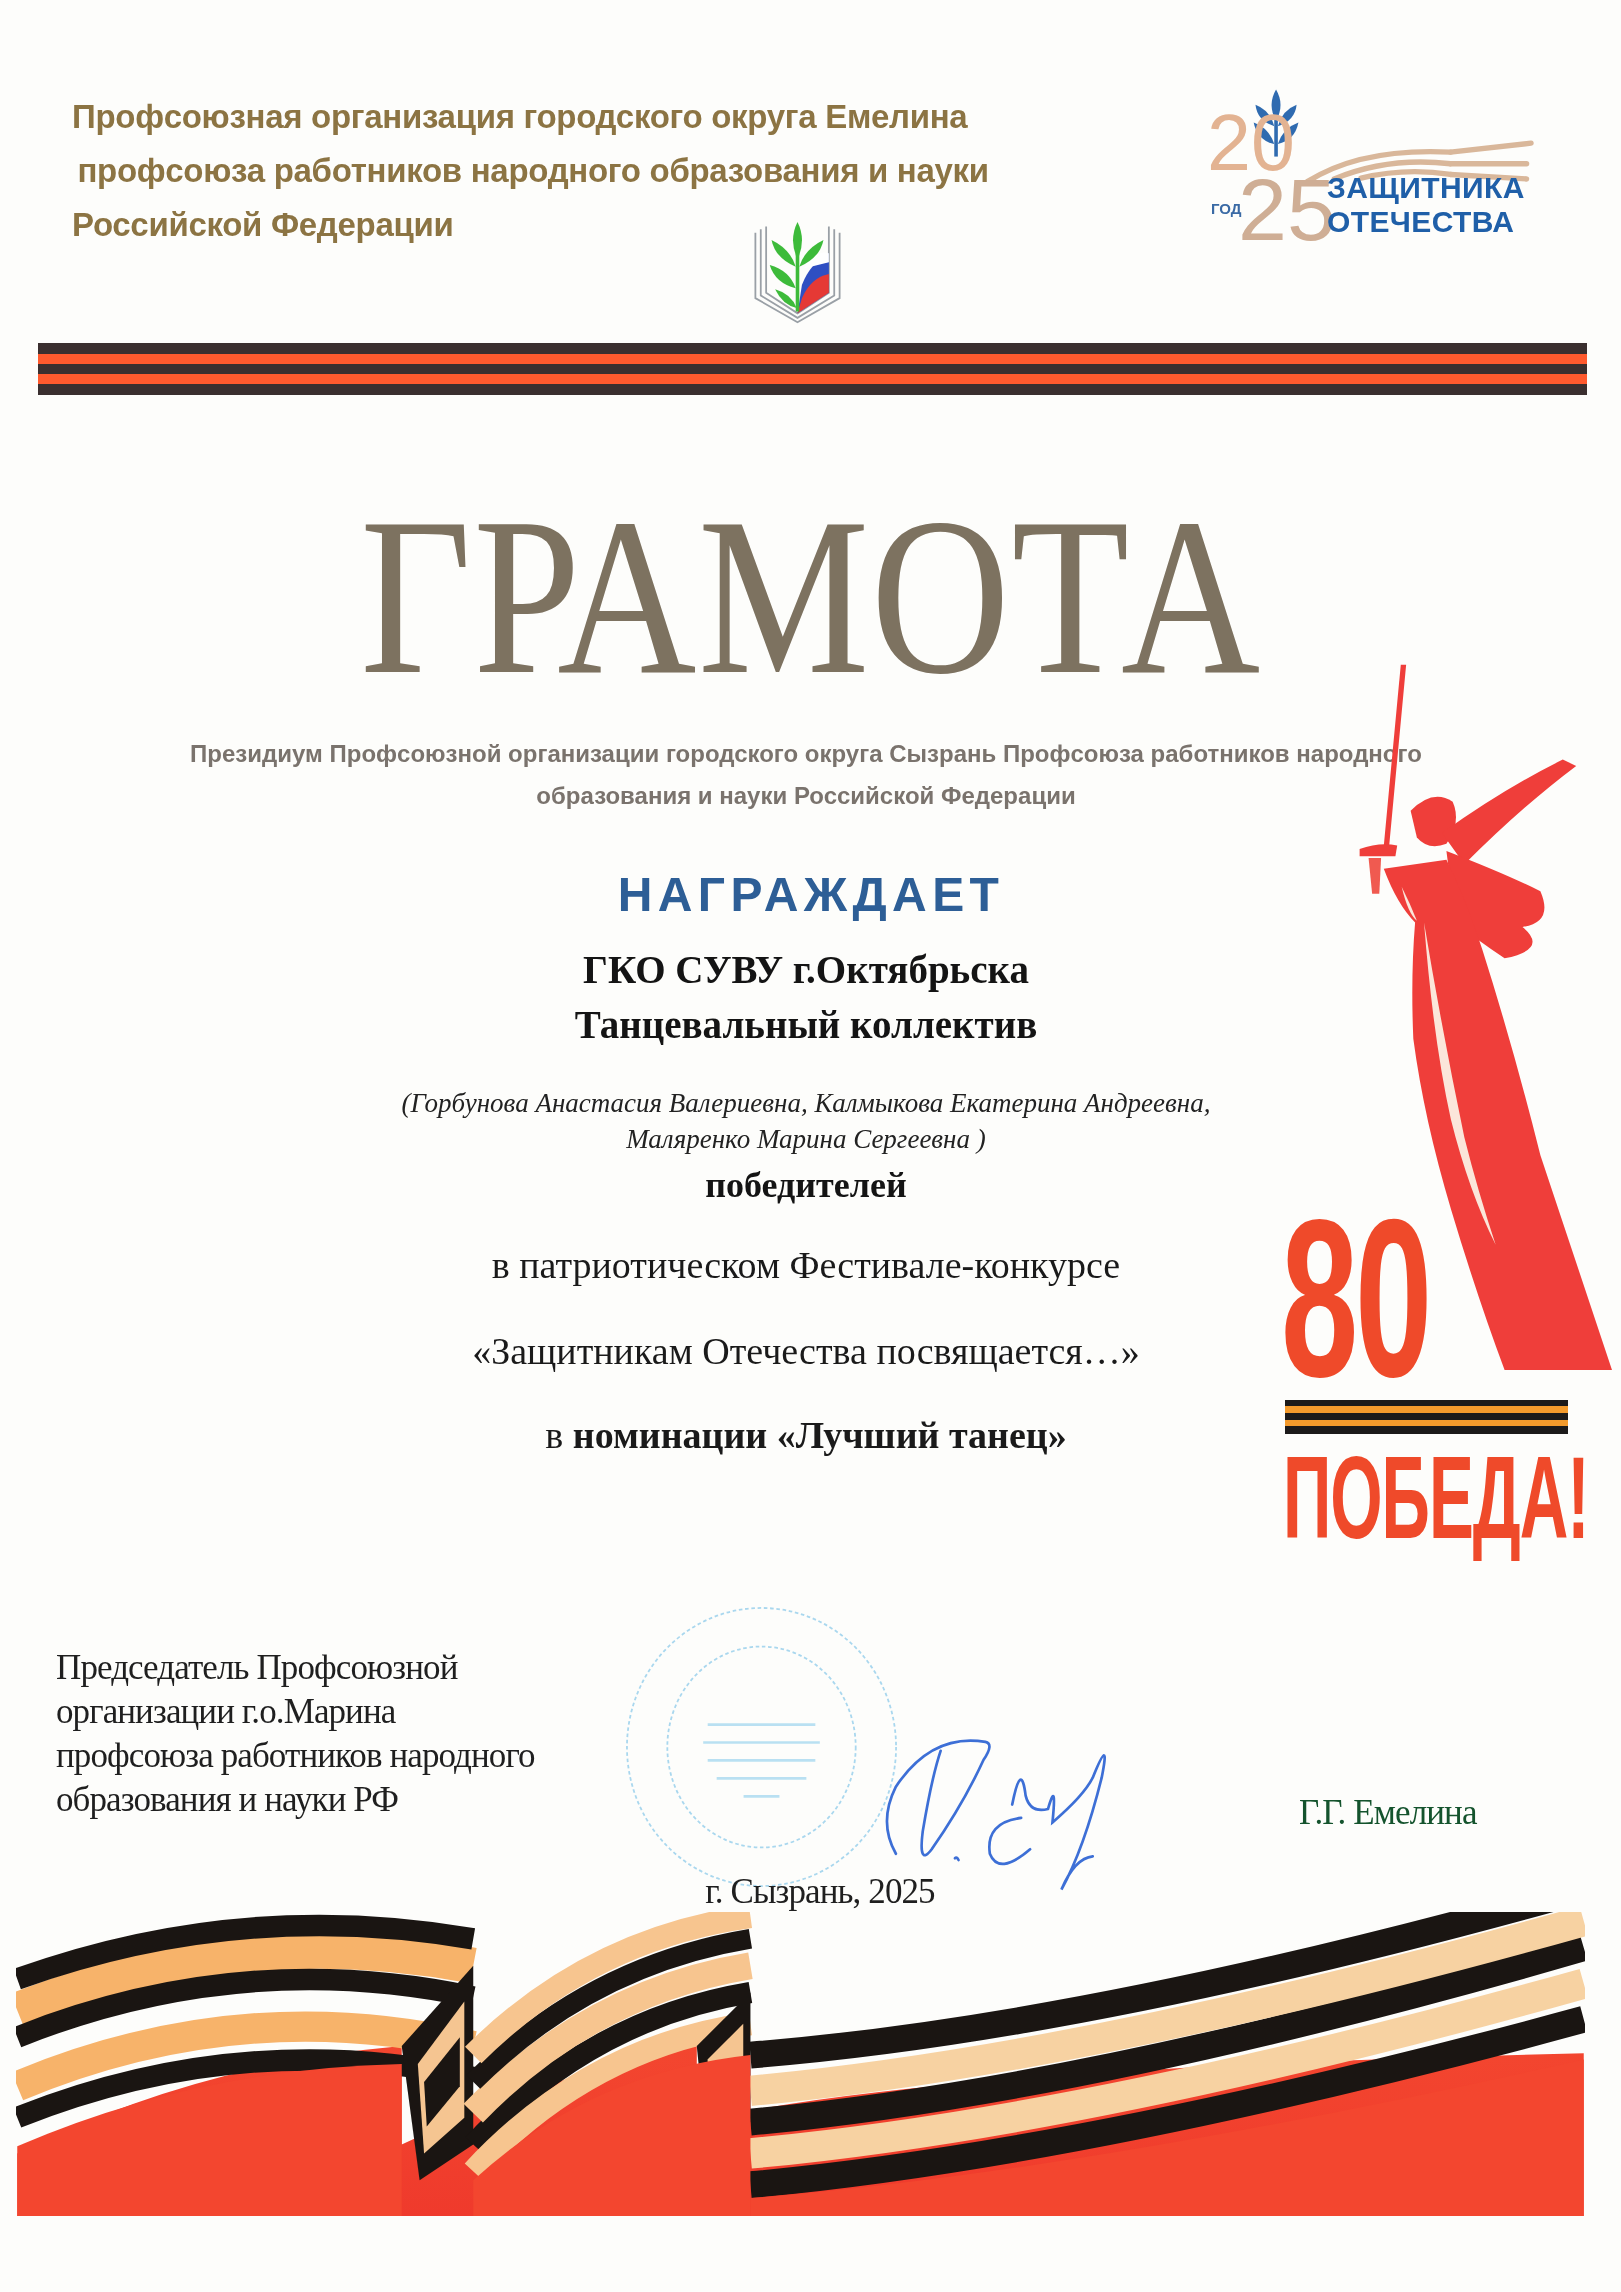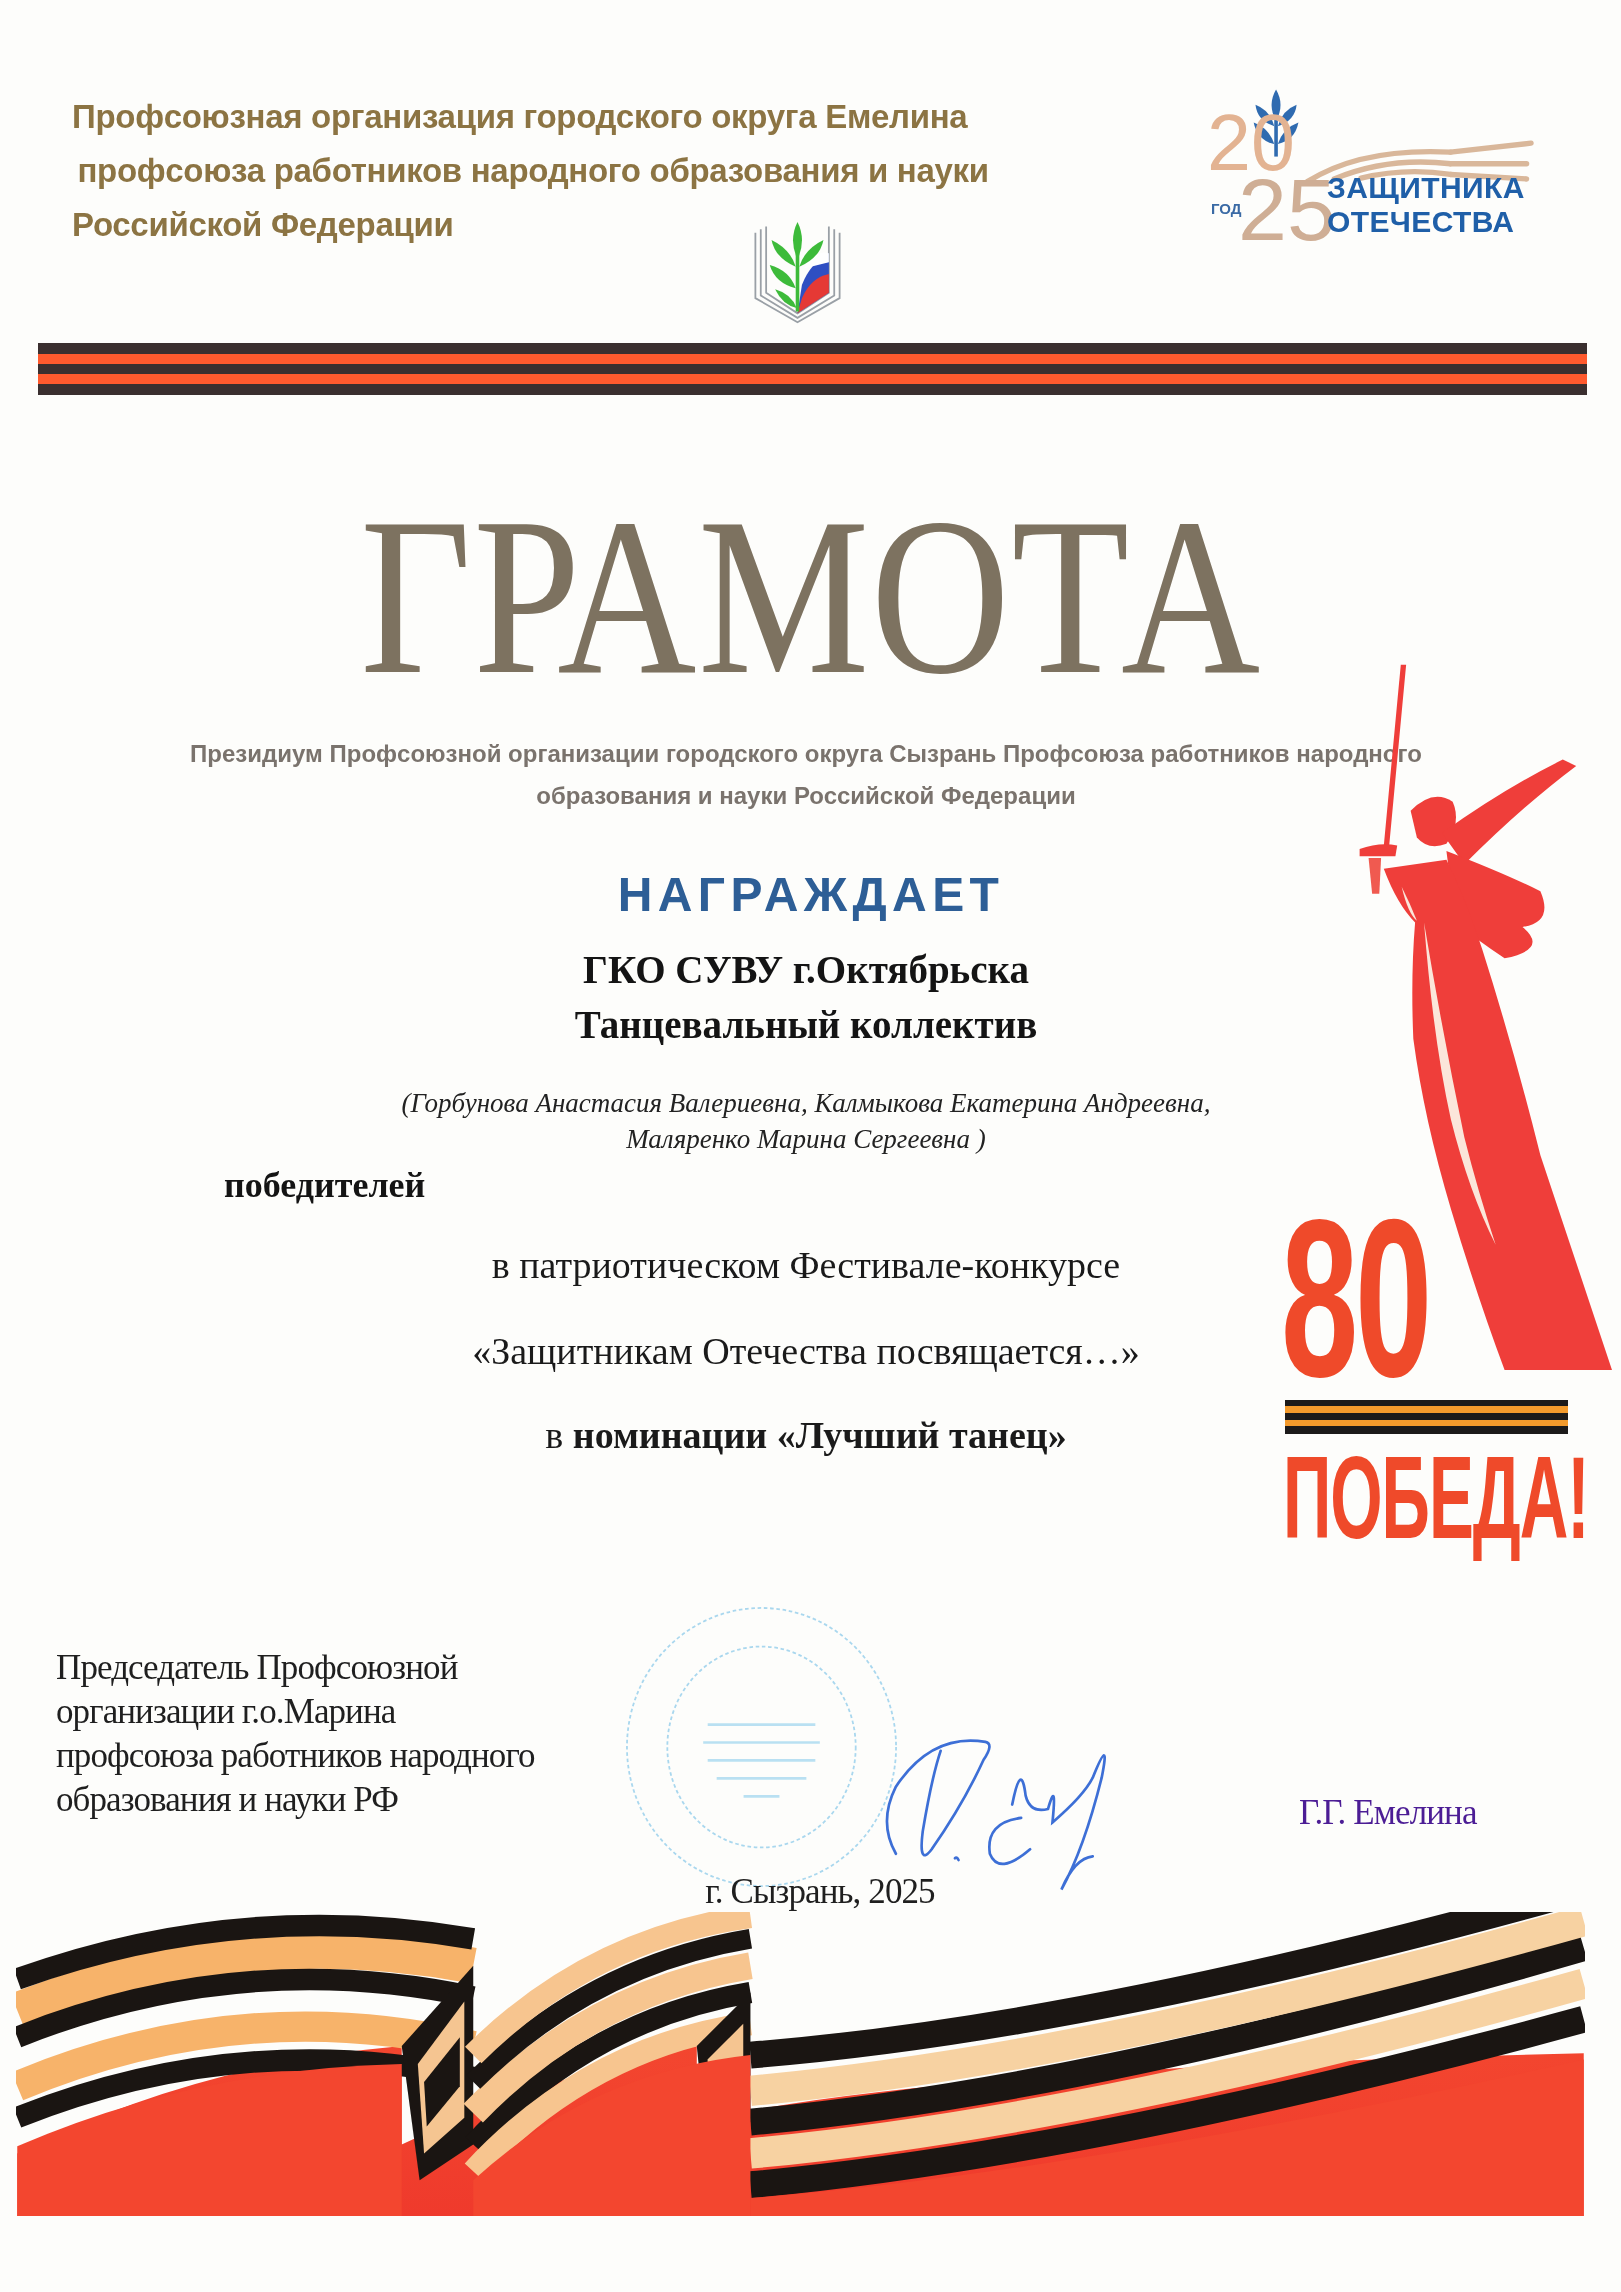--- a/index.html
+++ b/index.html
@@ -53,21 +53,21 @@
   }
   .recipient {
     left: 224px; top: 942px; width: 1164px; text-align: center;
     font-family: "Liberation Serif", serif; font-weight: bold; font-size: 39px; line-height: 55px; color: #141414;
   }
   .members {
     left: 224px; top: 1085px; width: 1164px; text-align: center;
     font-family: "Liberation Serif", serif; font-style: italic; font-size: 27px; line-height: 36px; color: #222;
   }
   .winners {
-    left: 224px; top: 1164px; width: 1164px; 
+    left: 224px; top: 1164px; width: 1164px; text-align: center;
     font-family: "Liberation Serif", serif; font-weight: bold; font-size: 36px; color: #141414;
   }
   .line-festival {
     left: 224px; top: 1243px; width: 1164px; text-align: center;
     font-family: "Liberation Serif", serif; font-size: 38px; color: #1a1a1a;
   }
   .line-name {
     left: 224px; top: 1329px; width: 1164px; text-align: center;
     font-family: "Liberation Serif", serif; font-size: 38px; color: #1a1a1a;
   }
@@ -95,21 +95,21 @@
     transform: scaleX(0.58); transform-origin: 0 0; letter-spacing: -1.8px;
   }
   .chairman {
     left: 56px; top: 1646px; width: 609px;
     font-family: "Liberation Serif", serif; font-size: 35px; line-height: 44px; color: #1f1f1f;
     letter-spacing: -0.9px;
   }
   .stamp { left: 618px; top: 1599px; width: 296px; height: 296px; }
   .signature { left: 878px; top: 1724px; width: 340px; height: 170px; }
   .signer {
-    left: 1299px; top: 1793px; font-family: "Liberation Serif", serif; font-size: 35px; color: #4c1d95; letter-spacing: -0.9px;
+    left: 1299px; top: 1793px; font-family: "Liberation Serif", serif; font-size: 35px; color: #14532d; letter-spacing: -0.9px;
   }
   .place-date {
     left: 0; top: 1872px; width: 1622px; text-align: center; padding-left: 18px; box-sizing: border-box;
     font-family: "Liberation Serif", serif; font-size: 35px; color: #1f1f1f; letter-spacing: -0.9px;
   }
   .bottom-ribbon { left: 16px; top: 1912px; width: 1569px; height: 304px; }
 </style>
 </head>
 <body>
 

